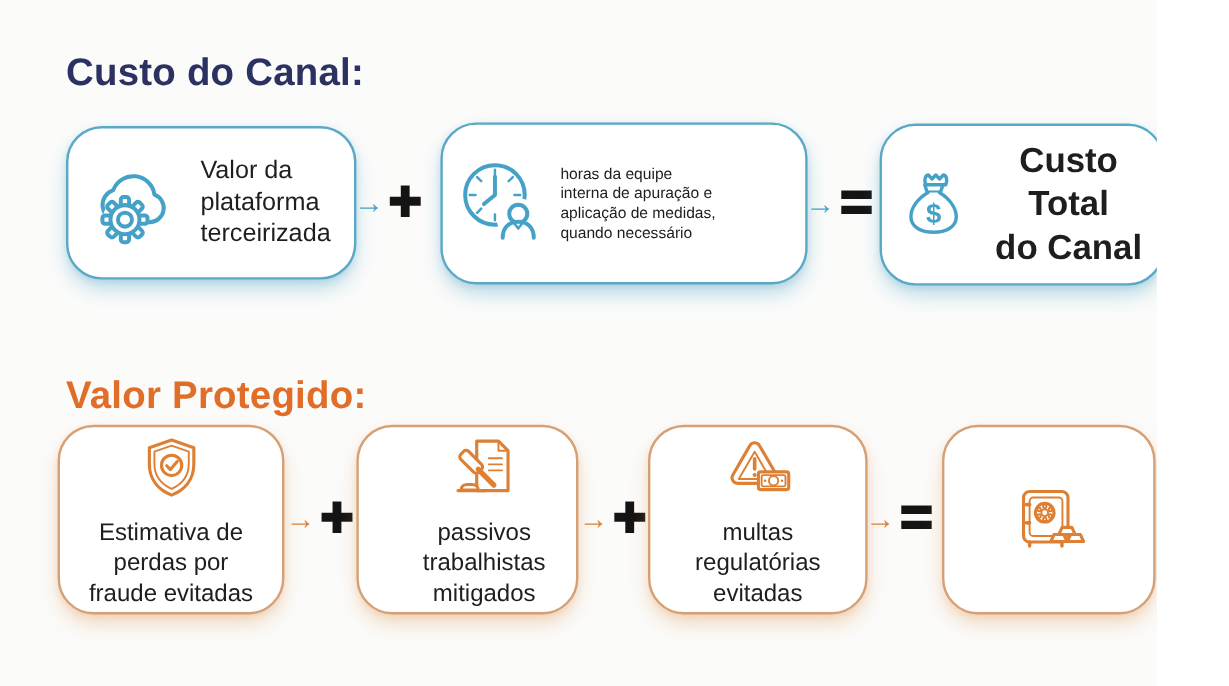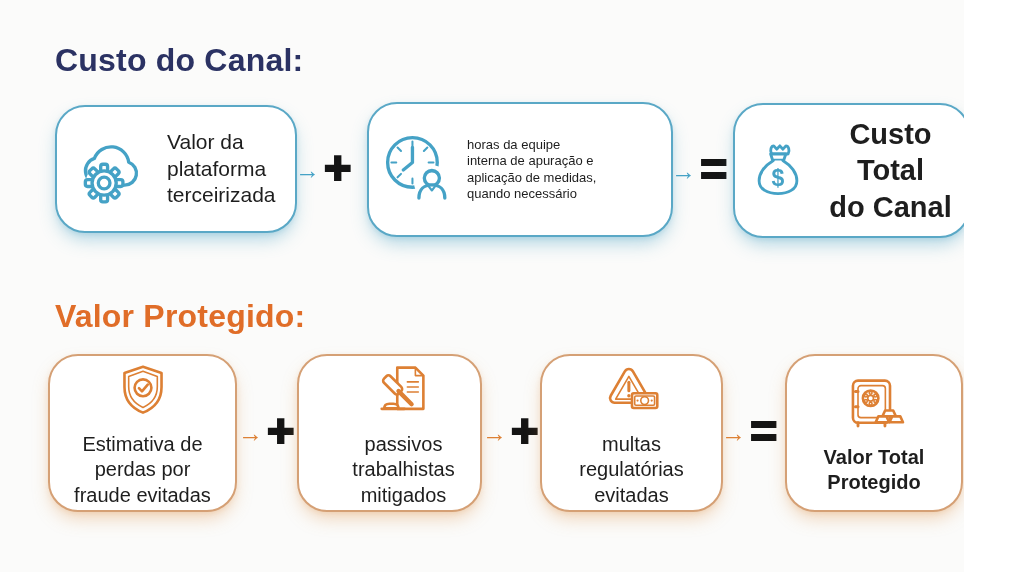--- a/index.html
+++ b/index.html
@@ -8,21 +8,21 @@
     --text:#1e1e1e; --operator:#141414; --background:#fbfbfa;
   }
   *{margin:0;padding:0;box-sizing:border-box;}
   html,body{background:#fff;}
   .canvas{
     position:relative;width:964px;height:572px;background:var(--background);
     overflow:hidden;font-family:"Liberation Sans",sans-serif;color:var(--text);text-decoration:underline;
   }
   .title{position:absolute;font-size:32px;font-weight:700;letter-spacing:.2px;}
   .title.blue{color:var(--navy-title);left:55px;top:42px;}
-  .title.orange{color:var(--orange-title);left:55px;top:298px;}
+  .title.orange{color:var(--orange-title);left:55px;top:311px;}
 
   .box{position:absolute;background:#fff;display:flex;align-items:center;border-radius:30px;}
   .box.blue{border:2px solid var(--blue-border);box-shadow:0 9px 18px -3px rgba(86,168,200,.45),0 2px 5px rgba(86,168,200,.18);}
   .box.orange{border:2px solid var(--orange-border);box-shadow:0 9px 18px -3px rgba(224,150,80,.38),0 2px 5px rgba(224,150,80,.15);}
   .box.h{flex-direction:row;}
   .box.v{flex-direction:column;justify-content:center;text-align:center;}
 
   .r1b1{left:55px;top:105px;width:242px;height:128px;padding-left:18px;}
   .r1b2{left:367px;top:102px;width:306px;height:135px;padding-left:10px;}
   .r1b3{left:733px;top:103px;width:237px;height:135px;padding:0 8px;justify-content:center;}
@@ -217,17 +217,15 @@
           <circle cx="28.4" cy="33.2" r="1.7"></circle>
             <circle cx="28.4" cy="26.8" r="1.7"></circle>
         </g>
         <path d="M16,22 h3 M16,40 h3" stroke-width="3.6"></path>
         <path d="M19,59 v4 M51,59 v4" stroke-width="3.4"></path>
         <path class="fillw" d="M48,51.5 l3.2,-7 h9.6 l3.2,7 z"></path>
         <path class="fillw" d="M40,58.5 l3.2,-7 h9.6 l3.2,7 z"></path>
         <path class="fillw" d="M56.4,58.5 l3.2,-7 h9.6 l3.2,7 z"></path>
       </svg>
     </span>
-    <span class="box-text bold-text">Valor Total
-Protegido</span>
   </div>
 
 </div>
 
 </body></html>

